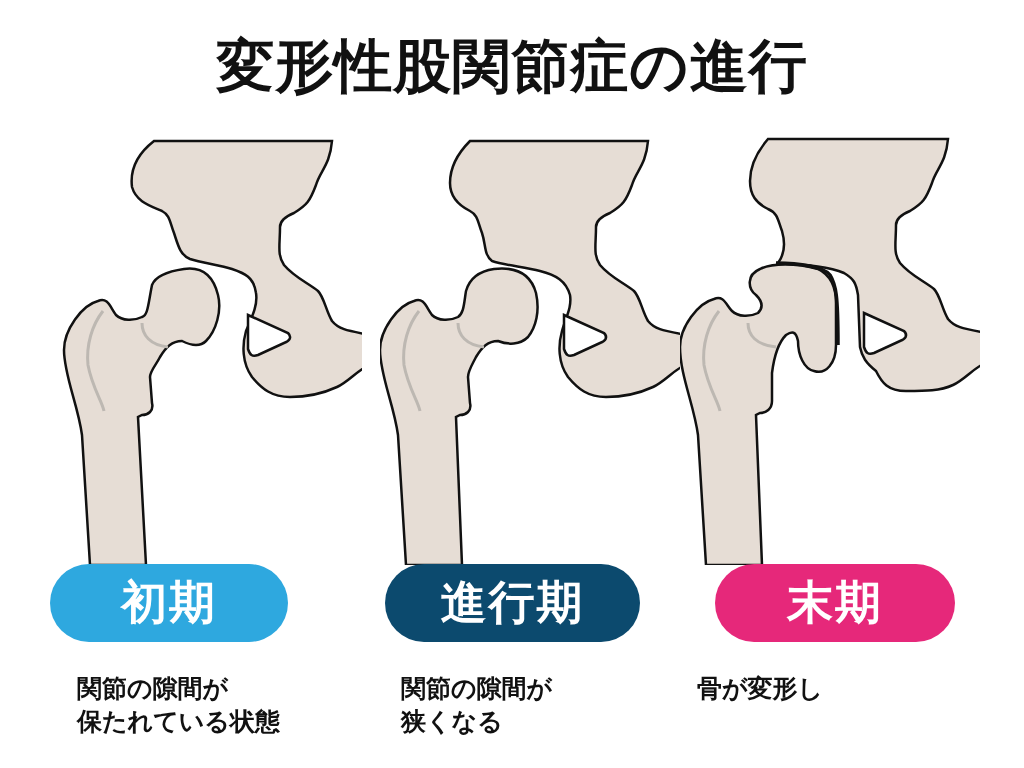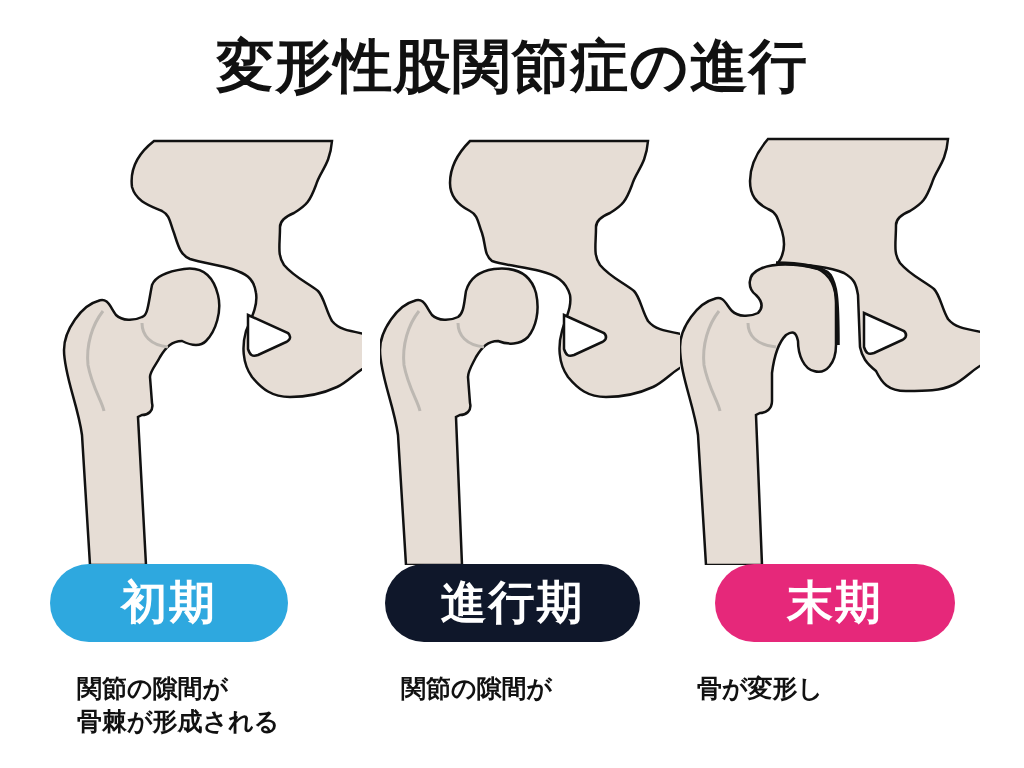--- a/index.html
+++ b/index.html
@@ -56,25 +56,26 @@
     <path d="M88,4 L268,4 C266,28 256,34 252,48 C246,64 243,68 230,76 C220,80 216,84 216,90 C216,108 213,118 220,128 C230,140 244,146 254,154 C260,160 262,174 268,184 C276,194 288,194 316,200 L323,204 L326,226 L310,226 C296,230 286,244 273,250 C260,256 246,256 226,256 C208,256 202,248 196,236 C186,228 182,222 180,212 L178,160 C176,148 174,144 164,138 C150,132 130,130 98,128 C104,120 106,110 102,96 C98,86 98,78 88,74 C76,68 70,60 70,46 C70,32 76,18 88,4 Z" fill="#e6ddd5" stroke="#111" stroke-width="2.5"></path>
     <path d="M184,178 L224,196 C228,200 226,204 220,206 L194,218 C188,220 186,218 184,212 Z" fill="#fff" stroke="#111" stroke-width="2.5"></path>
     <path d="M26,430 L18,300 C14,270 0,240 0,212 C0,192 18,168 34,164 C44,160 46,170 52,176 C58,182 70,182 78,178 C84,172 82,166 76,160 C68,154 66,140 80,134 C92,128 116,128 138,134 C150,140 156,152 156,168 L156,210 C156,228 146,240 134,236 C124,234 118,220 118,206 C116,196 112,196 106,200 C98,208 94,222 92,238 L92,266 C92,274 86,278 80,278 L76,280 L82,430 Z" fill="#e6ddd5" stroke="#111" stroke-width="2.5"></path>
     <path d="M96,128 C120,128 144,132 150,140 C156,150 158,160 158,210" fill="none" stroke="#111" stroke-width="3.5"></path>
     <path d="M39,176 C28,190 22,210 24,230 C28,252 38,266 40,276" fill="none" stroke="#bdb8b2" stroke-width="3"></path>
     <path d="M68,188 C68,200 76,210 96,212" fill="none" stroke="#bdb8b2" stroke-width="3"></path>
   </svg>
 </div>
 
 <div class="pill" style="left:50px; width:238px; background:#2ea8df;">初期</div>
-<div class="pill" style="left:385px; width:255px; background:#0f172a;">進行期</div>
+<div class="pill" style="left:385px; width:255px; background:#0c4a6e;">進行期</div>
 <div class="pill" style="left:715px; width:240px; background:#e6287a;text-align:center;">末期</div>
 
 <div class="desc" style="left:68px;">
   <span>関節の隙間が</span>
-  <span>骨棘が形成される</span>
+  <span>保たれている状態</span>
 </div>
 <div class="desc" style="left:392px;">
   <span>関節の隙間が</span>
+  <span>狭くなる</span>
 </div>
 <div class="desc" style="left:688px;">
   <span>骨が変形し</span>
 </div>
 
 </body></html>

